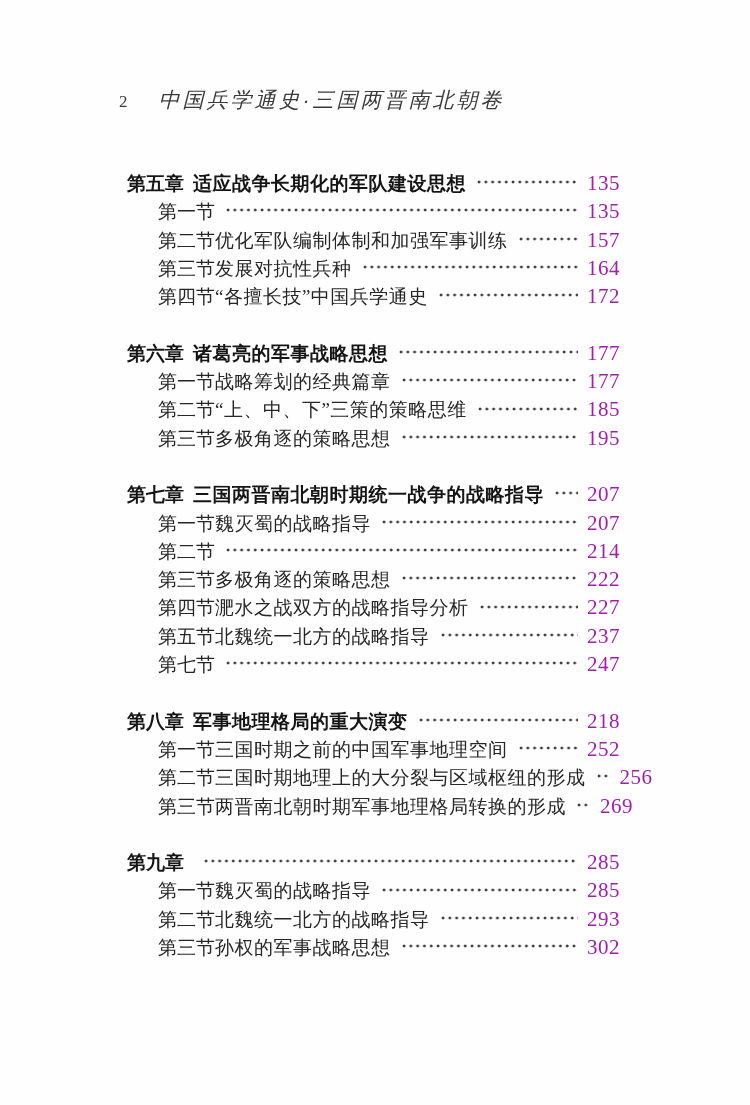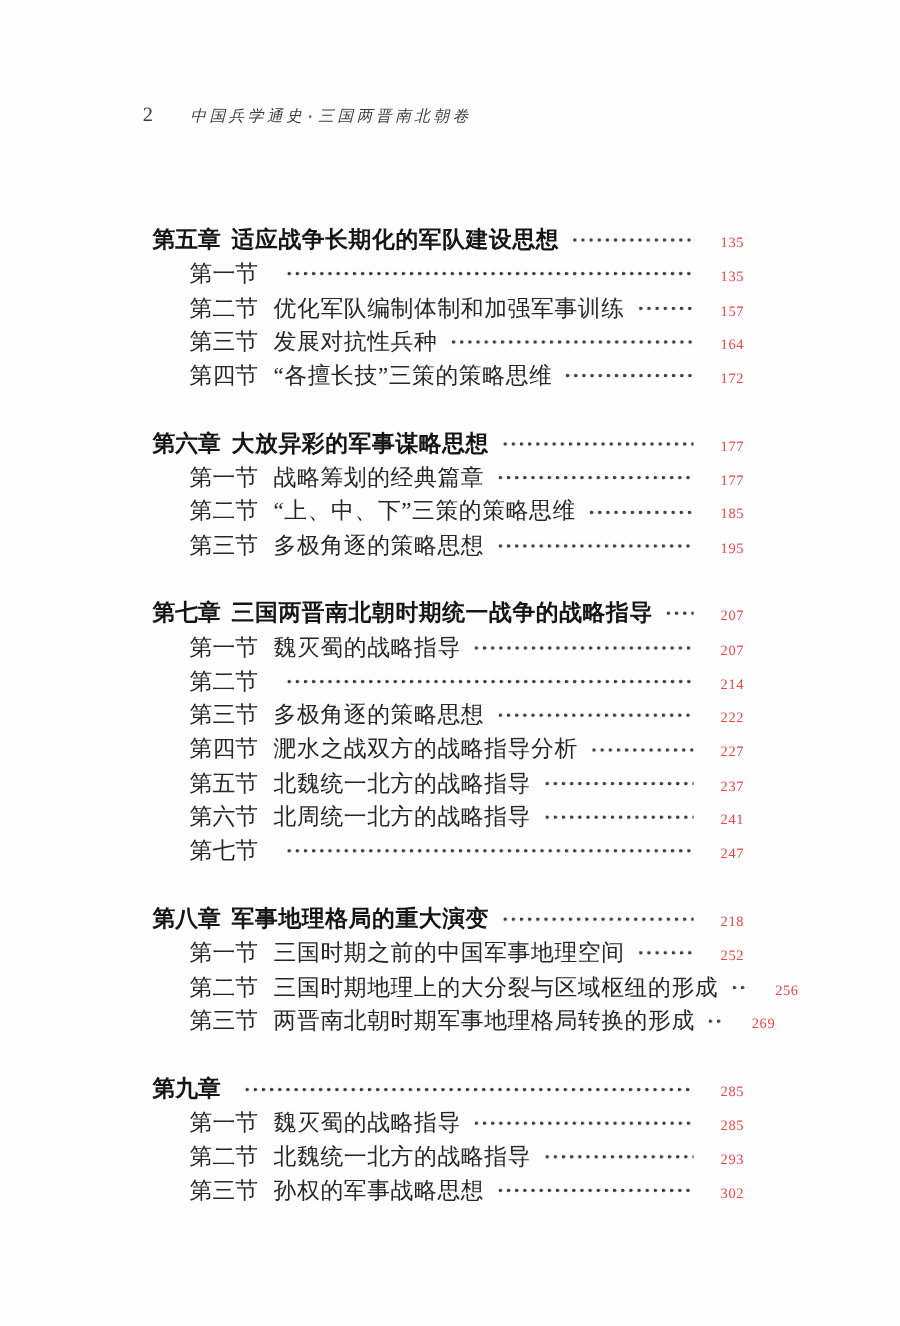--- a/index.html
+++ b/index.html
@@ -28,28 +28,28 @@
     color: #3a3a3a;
   }
   .running-header .folio {
     font-family: "Liberation Serif", serif;
     font-size: 17px;
     letter-spacing: 0;
     margin-right: 31px;
     font-style: normal;
   }
   .running-header .book-title {
-    font-size: 13px;
+    font-size: 21px;
     letter-spacing: 3px;
-    font-family: Liberation Mono, monospace;
+    font-family: Liberation Sans, sans-serif;
   }
   
   .toc {
     position: absolute;
-    top: 187px;
+    top: 169px;
     left: 127px;
     width: 493px;
   }
   .chapter-block + .chapter-block {
     margin-top: 28.3px;
   }
   .toc-line {
     display: flex;
     align-items: baseline;
     height: 28.3px;
@@ -62,41 +62,41 @@
     font-size: 19px;
     color: #151515;
   }
   .section-line {
     font-family: "Liberation Serif", serif;
     font-size: 19px;
     color: #262626;
     padding-left: 31px;
   }
   .chapter-line .label { margin-right: 9px; }
-  .section-line .label { margin-right: 13px; }
+  .section-line .label { margin-right: 0; }
   .title { letter-spacing: 0.5px; }
   .dots {
     flex: 1 1 auto;
     align-self: center;
     height: 4px;
     margin-left: 11px;
     margin-right: 9px;
     transform: translateY(-1px);
     background-image: radial-gradient(circle at 2px 2px, #3d3d3d 1.25px, rgba(0,0,0,0) 1.7px);
     background-size: 6.8px 4px;
     background-repeat: repeat-x;
     min-width: 14px;
   }
   .pagenum {
     font-family: "Liberation Serif", serif;
     font-weight: 400;
-    font-size: 12px;
-    color: #ef4444;
+    font-size: 21px;
+    color: #a21caf;
     min-width: 33px;
-    text-align: right;
+    text-align: center;
     letter-spacing: 0.5px;
   }
 </style>
 </head>
 <body>
 
 <div class="page">
 
   <div class="running-header">
     <span class="folio">2</span>
@@ -127,31 +127,31 @@
 
   <div class="toc-line section-line">
     <span class="label">第三节</span>
     <span class="title">发展对抗性兵种</span>
     <span class="dots"></span>
     <span class="pagenum">164</span>
   </div>
 
   <div class="toc-line section-line">
     <span class="label">第四节</span>
-    <span class="title">“各擅长技”三策的策略思维</span>
+    <span class="title">“各擅长技”中国兵学通史</span>
     <span class="dots"></span>
     <span class="pagenum">172</span>
   </div>
 </div>
   </div>
 
   <div class="chapter-block">
     <div class="toc-line chapter-line">
       <span class="label">第六章</span>
-      <span class="title">大放异彩的军事谋略思想</span>
+      <span class="title">诸葛亮的军事战略思想</span>
       <span class="dots"></span>
       <span class="pagenum">177</span>
     </div>
     <div>
   <div class="toc-line section-line">
     <span class="label">第一节</span>
     <span class="title">战略筹划的经典篇章</span>
     <span class="dots"></span>
     <span class="pagenum">177</span>
   </div>
@@ -207,26 +207,20 @@
     <span class="pagenum">227</span>
   </div>
 
   <div class="toc-line section-line">
     <span class="label">第五节</span>
     <span class="title">北魏统一北方的战略指导</span>
     <span class="dots"></span>
     <span class="pagenum">237</span>
   </div>
 
-  <div class="toc-line section-line">
-    <span class="label">第六节</span>
-    <span class="title">北周统一北方的战略指导</span>
-    <span class="dots"></span>
-    <span class="pagenum">241</span>
-  </div>
 
   <div class="toc-line section-line">
     <span class="label">第七节</span>
     <span class="dots"></span>
     <span class="pagenum">247</span>
   </div>
 </div>
   </div>
 
   <div class="chapter-block">

